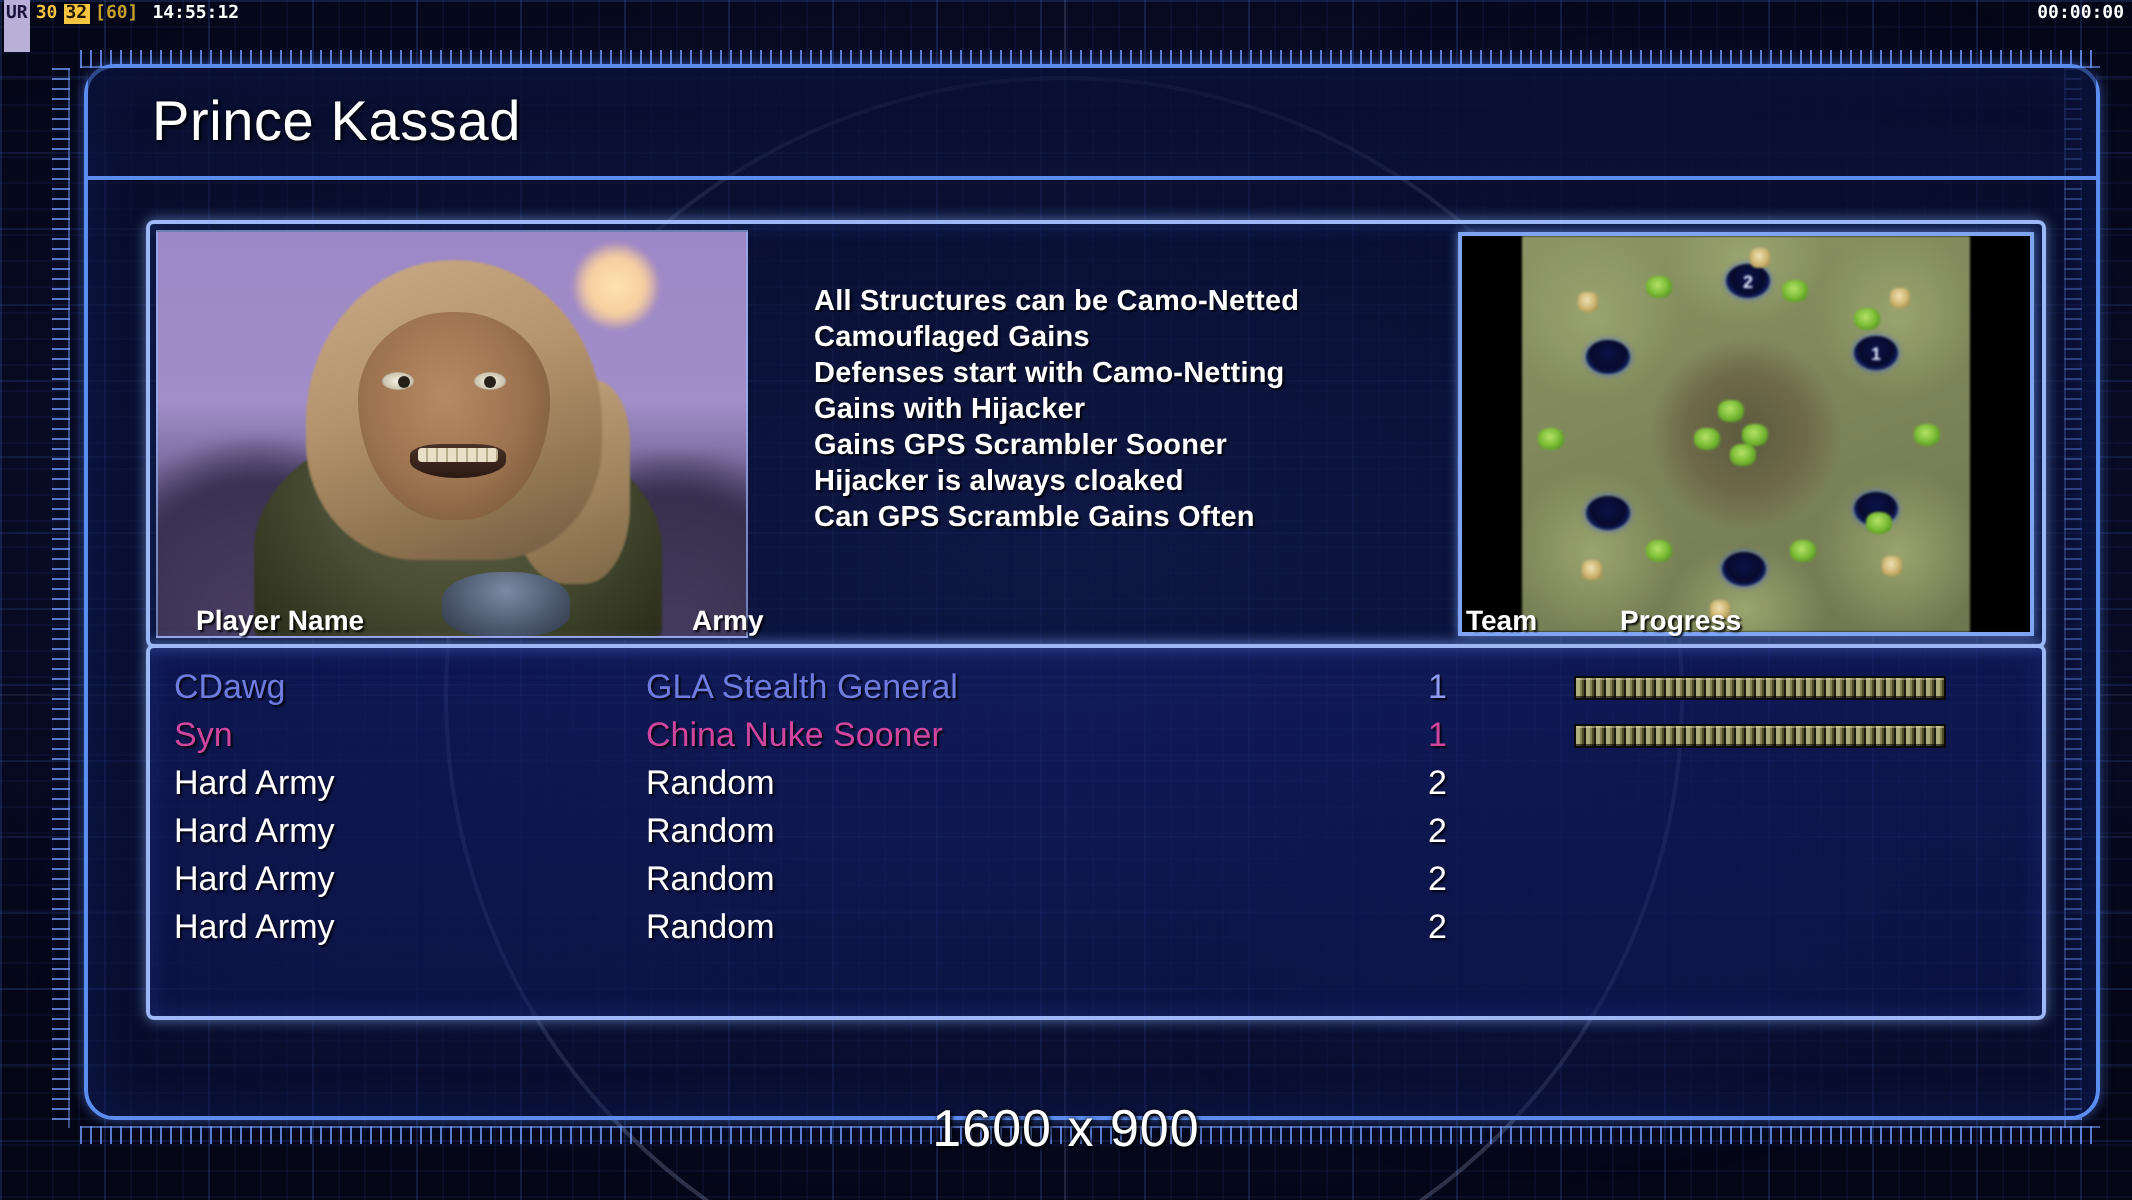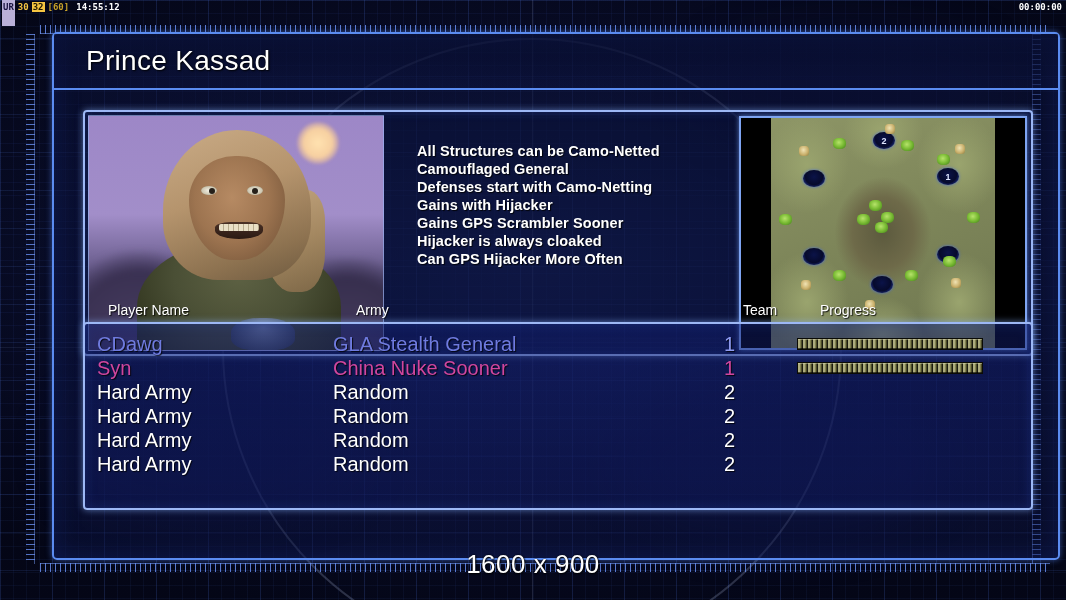--- a/index.html
+++ b/index.html
@@ -116,24 +116,24 @@
     left: 1032px; top: 34px; width: 9px; height: 530px;
     background:
       repeating-linear-gradient(180deg,
         rgba(110,150,250,0.8) 0 1px, transparent 1px 5px);
     border-left: 1px solid rgba(120,160,255,0.5);
   }
 
   
   .window {
     position: absolute;
-    left: 52px; top: 32px;
+    left: 42px; top: 32px;
     width: 1008px; height: 528px;
     border: 2px solid #5b8cf0;
-    border-radius: 5px;
+    border-radius: 15px;
     box-shadow:
       0 0 6px rgba(90,140,255,0.55),
       inset 0 0 26px rgba(20,40,120,0.45);
     background: linear-gradient(180deg, rgba(10,16,52,0.55) 0%, rgba(14,22,70,0.42) 100%);
   }
 
   
   .titlebar {
     position: absolute; left: 0; top: 0;
     width: 100%; height: 56px;
@@ -147,21 +147,21 @@
     font-size: 28px;
     font-weight: 400;
     letter-spacing: 0.3px;
     text-shadow: 0 0 1px #000, 1px 1px 2px rgba(0,0,0,0.9);
   }
 
   
   .info-panel {
     position: absolute;
     left: 29px; top: 76px;
-    width: 950px; height: 246px;
+    width: 950px; height: 214px;
     border: 2px solid #9db8f5;
     border-radius: 4px;
     box-shadow:
       0 0 7px rgba(140,180,255,0.6),
       inset 0 0 10px rgba(40,70,160,0.4);
     background: rgba(10,18,58,0.35);
     display: flex;
     align-items: stretch;
   }
 
@@ -309,21 +309,21 @@
     filter: blur(0.3px);
   }
 
   
   .list-head {
     position: absolute;
     left: 41px; top: 305px;
     width: 950px; height: 22px;
     color: #ffffff;
     font-size: 14px;
-    font-weight: normal;
+    font-weight: bold;
     text-shadow: 1px 1px 1px rgba(0,0,0,0.85);
   }
   .list-head span { position: absolute; top: 0; }
   .col-player { left: 0; }
   .col-army { left: 248px; }
   .col-team { left: 635px; }
   .col-progress { left: 712px; }
 
   .list-panel {
     position: absolute;
@@ -335,21 +335,21 @@
       0 0 7px rgba(140,180,255,0.6),
       inset 0 0 12px rgba(40,70,160,0.35);
     background: linear-gradient(180deg, rgba(18,30,110,0.5) 0%, rgba(16,26,96,0.42) 100%);
     padding: 8px 0 0 0;
     overflow: hidden;
   }
   .prow {
     position: relative;
     height: 24px;
     display: flex; align-items: center;
-    font-size: 20px;
+    font-size: 17px;
     text-shadow: 1px 1px 1px rgba(0,0,0,0.8);
   }
   .prow > span { position: absolute; }
   .p-name { left: 12px; }
   .p-army { left: 248px; }
   .p-team { left: 639px; }
   .p-bar-wrap { left: 712px; top: 6px; width: 186px; height: 12px; }
   .p-bar {
     width: 100%; height: 100%;
     background:
@@ -424,26 +424,26 @@
         <div class="sold-eye r"></div>
         <div class="sold-pupil l"></div>
         <div class="sold-pupil r"></div>
         <div class="sold-mouth"></div>
         <div class="sold-teeth"></div>
         <div class="sold-flask"></div>
       </div>
 
       <div class="abilities">
         <div class="ability-line">All Structures can be Camo-Netted</div>
-        <div class="ability-line">Camouflaged General</div>
+        <div class="ability-line">Camouflaged Gains</div>
         <div class="ability-line">Defenses start with Camo-Netting</div>
         <div class="ability-line">Gains with Hijacker</div>
         <div class="ability-line">Gains GPS Scrambler Sooner</div>
         <div class="ability-line">Hijacker is always cloaked</div>
-        <div class="ability-line">Can GPS Hijacker More Often</div>
+        <div class="ability-line">Can GPS Scramble Gains Often</div>
       </div>
 
       <div class="map-frame">
         <div class="map-img">
           <div class="map-start" style="left:102px;top:14px;">2</div>
           <div class="map-start" style="left:32px;top:52px;"></div>
           <div class="map-start" style="left:166px;top:50px;">1</div>
           <div class="map-start" style="left:32px;top:130px;"></div>
           <div class="map-start" style="left:166px;top:128px;"></div>
           <div class="map-start" style="left:100px;top:158px;"></div>

